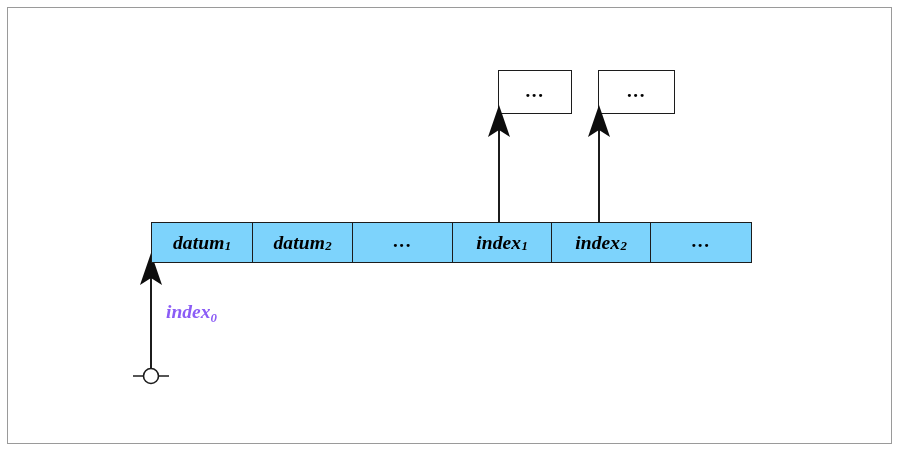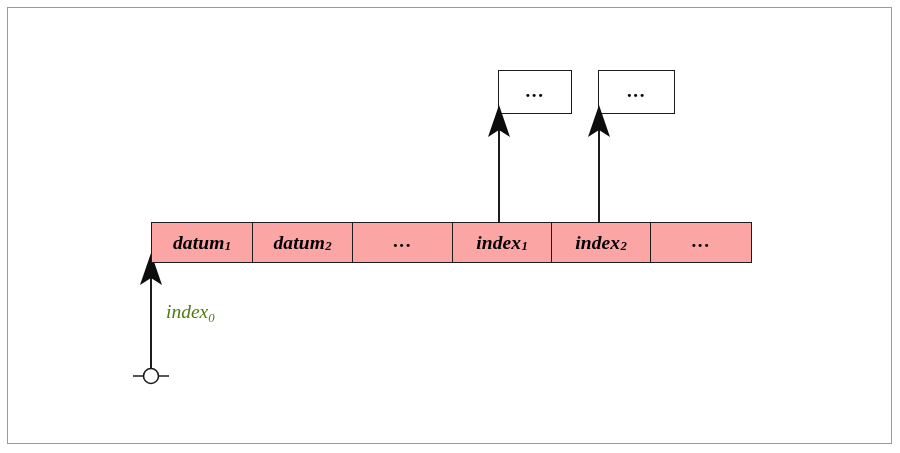--- a/index.html
+++ b/index.html
@@ -44,21 +44,21 @@
     border: 1.3px solid #1c1c1c;
     border-right-width: 0;
     height: 41px;
     display: flex;
     align-items: center;
     justify-content: center;
     font-style: italic;
     font-weight: bold;
     font-size: 19.5px;
     color: #000000;
-    background: #fca5a5;
+    background: #7dd3fc;
     letter-spacing: 0.1px;
   }
   .cell:last-child { border-right-width: 1.3px; }
   .cell sub {
     font-size: 0.66em;
     font-style: italic;
     font-weight: bold;
     vertical-align: baseline;
     position: relative;
     top: 0.32em;
@@ -121,23 +121,23 @@
     height: 30px;
   }
   #anchor svg { display: block; }
 
   
   #index0-label {
     position: absolute;
     left: 166px;
     top: 301px;
     font-style: italic;
-    font-weight: normal;
+    font-weight: bold;
     font-size: 19.5px;
-    color: #4d7c0f;
+    color: #8b5cf6;
     white-space: nowrap;
   }
   #index0-label sub {
     font-size: 0.66em;
     vertical-align: baseline;
     position: relative;
     top: 0.32em;
   }
 </style>
 </head>

